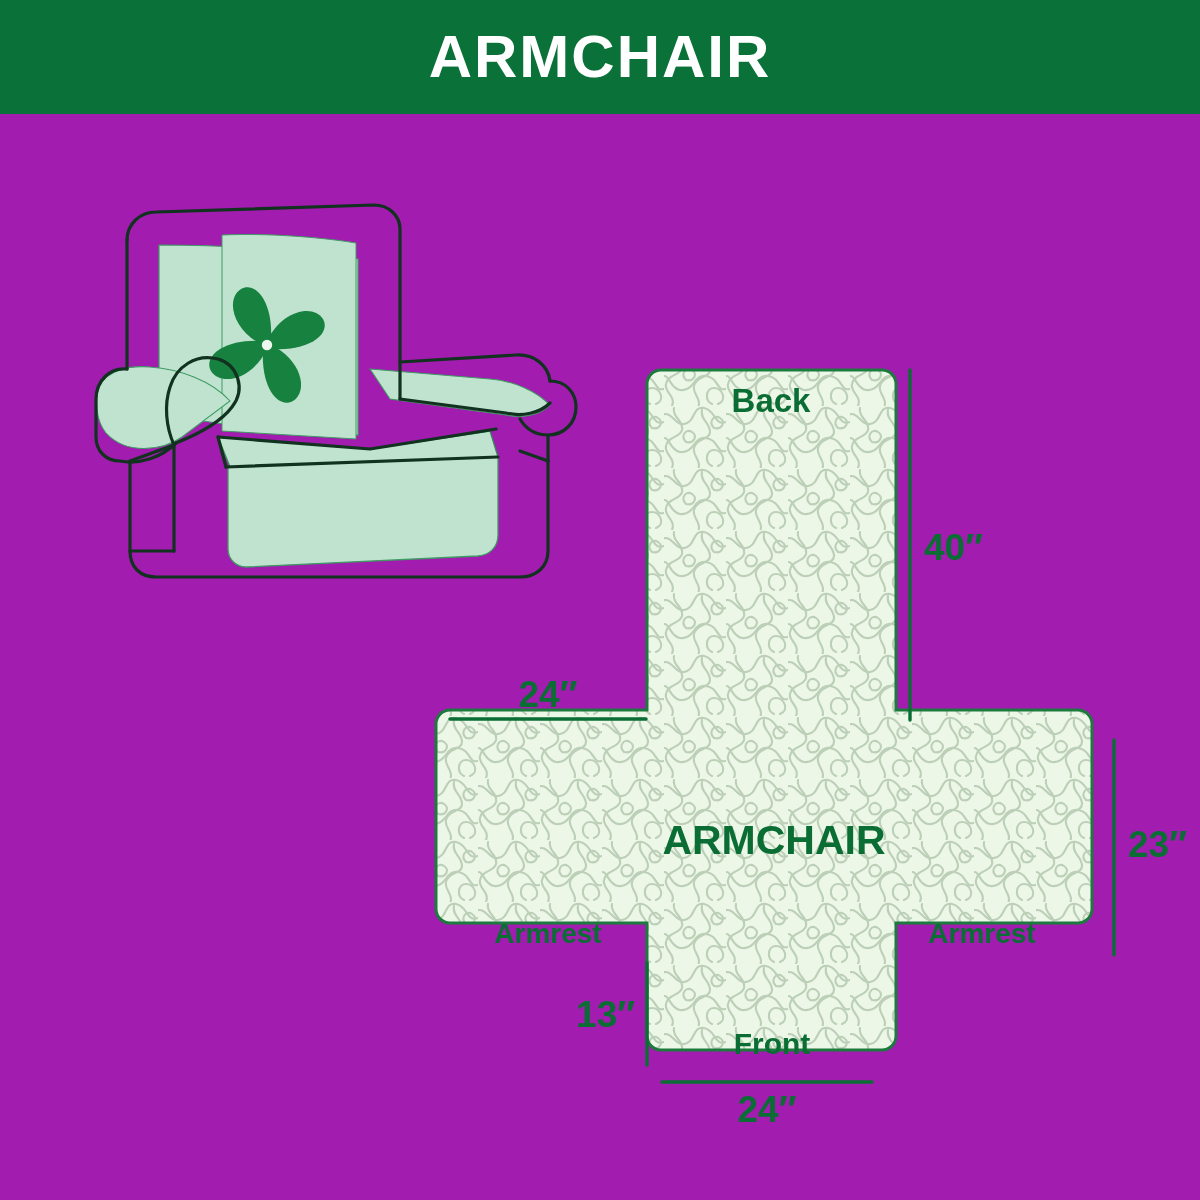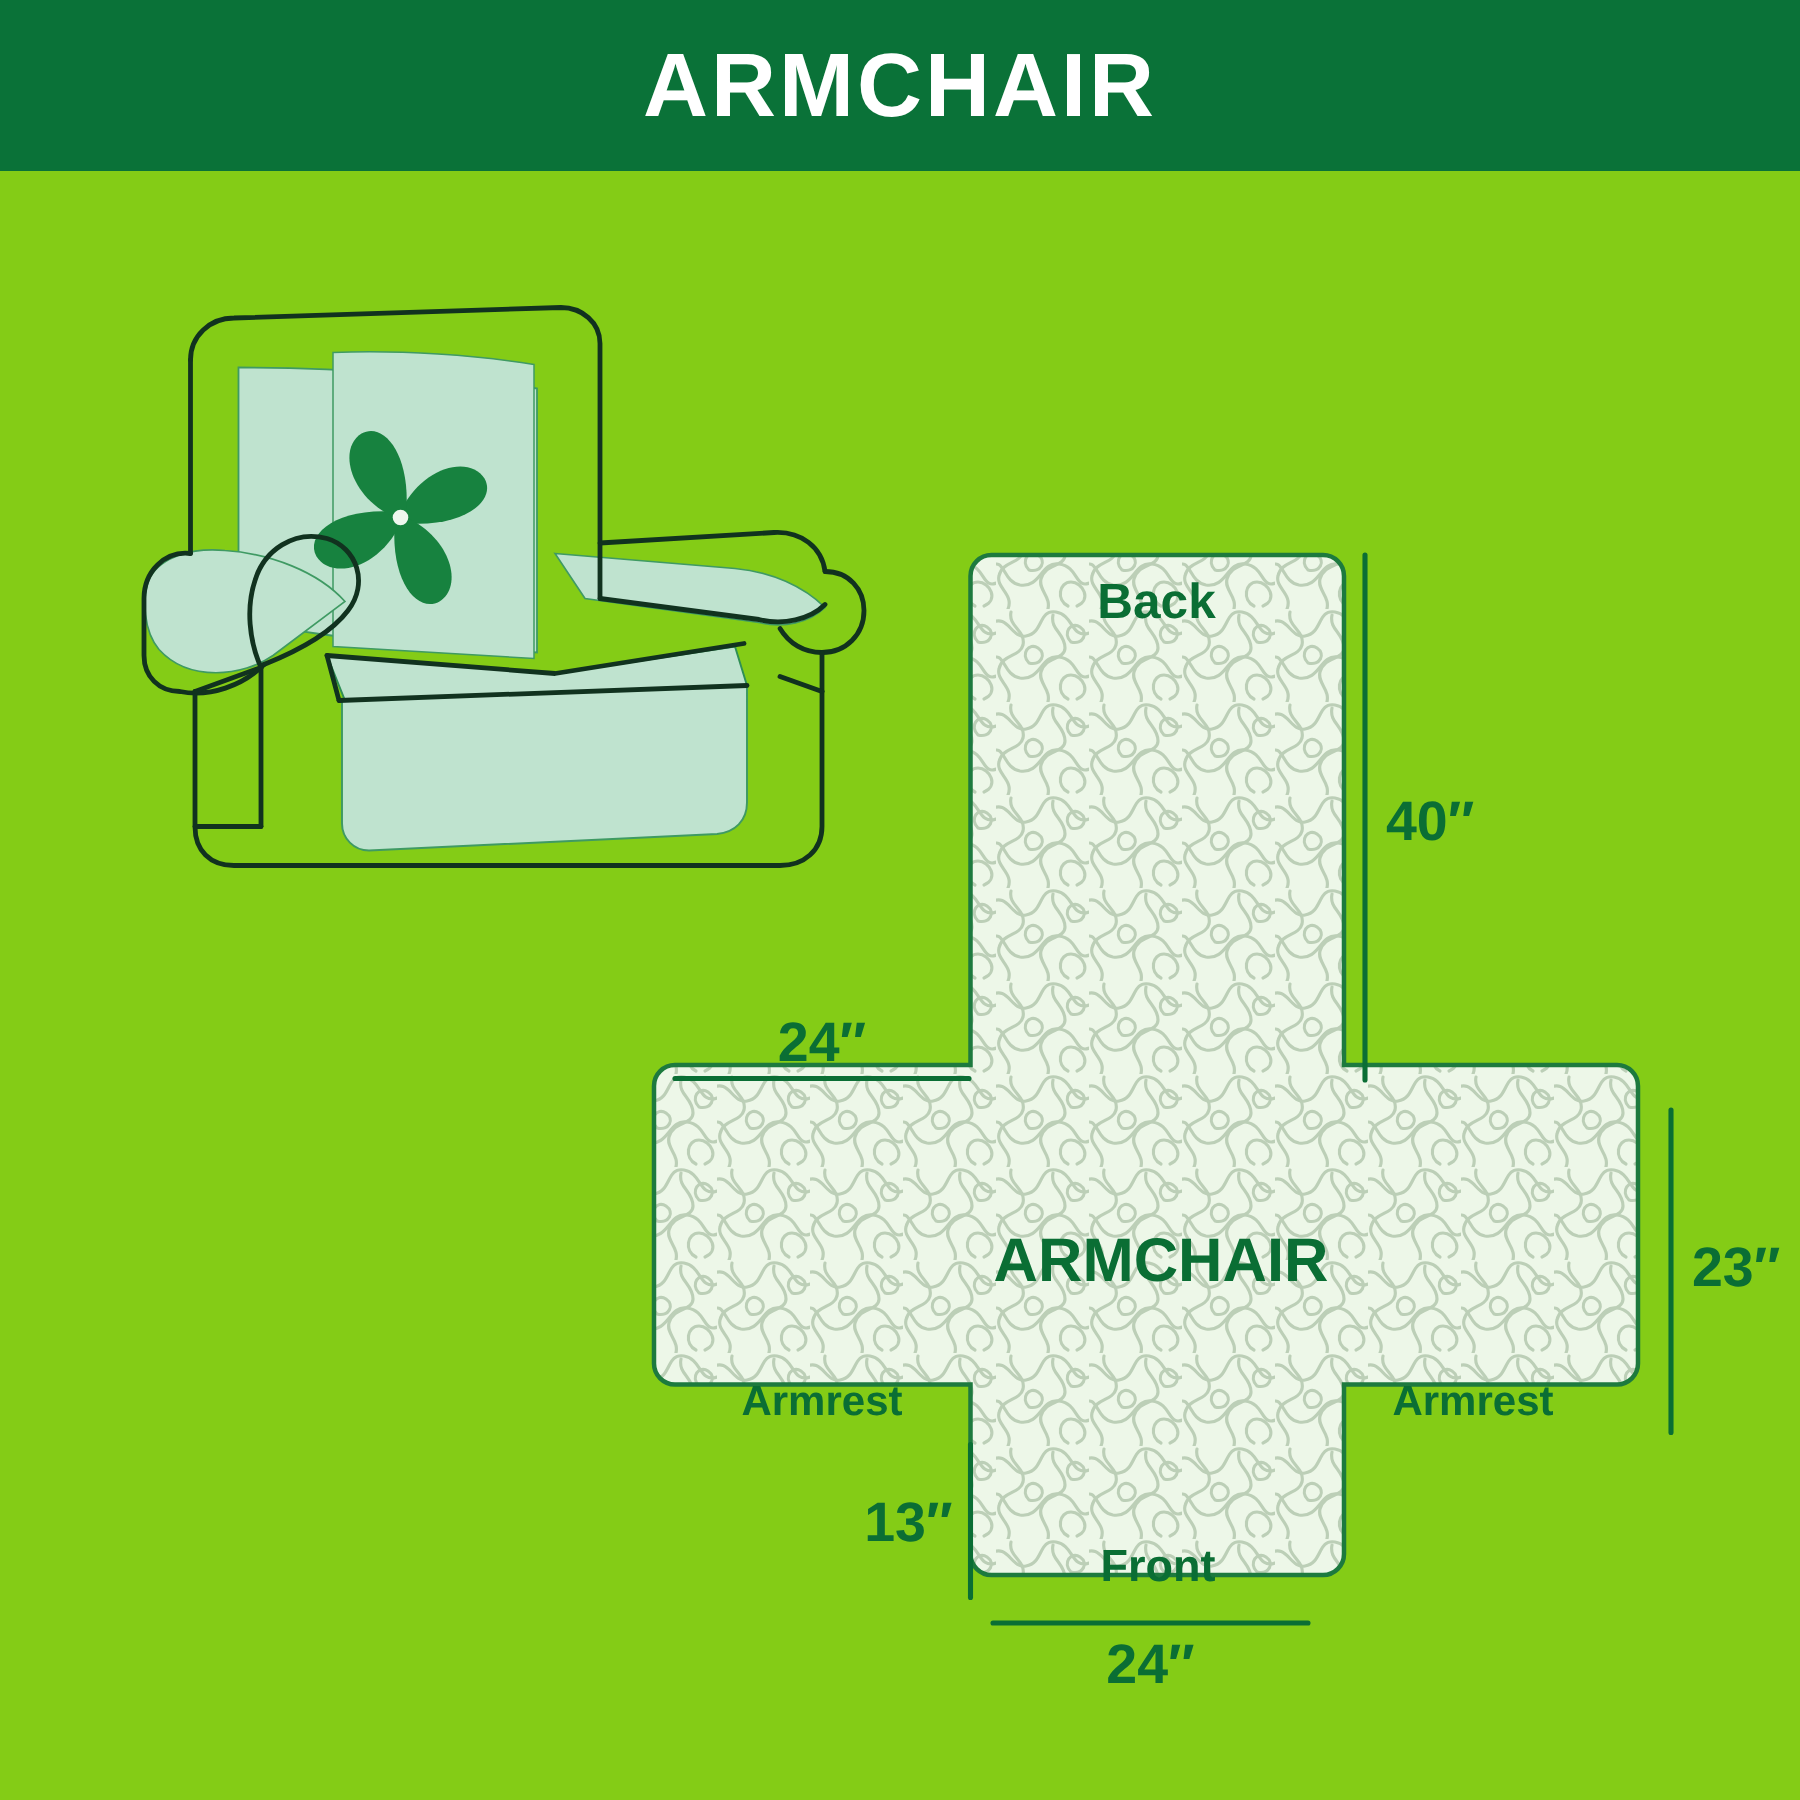--- a/index.html
+++ b/index.html
@@ -3,21 +3,21 @@
 <meta charset="utf-8">
 <style>
   html,body{margin:0;padding:0;}
   body{
     width:1200px;height:1200px;
     background:#ffffff;
     font-family:"Liberation Sans", sans-serif;
     overflow:hidden;
     position:relative;
   }
-  #page{position:relative;width:1200px;height:1200px;overflow:hidden;background:#84cc16;}
+  #page{position:relative;width:1200px;height:1200px;overflow:hidden;background:#a21caf;}
 
   
   #header-banner{
     position:absolute;left:0;top:0;width:1200px;height:114px;
     background:#0a7238;
     display:flex;align-items:center;justify-content:center;
   }
   #header-title{
     color:#ffffff;
     font-size:60px;

